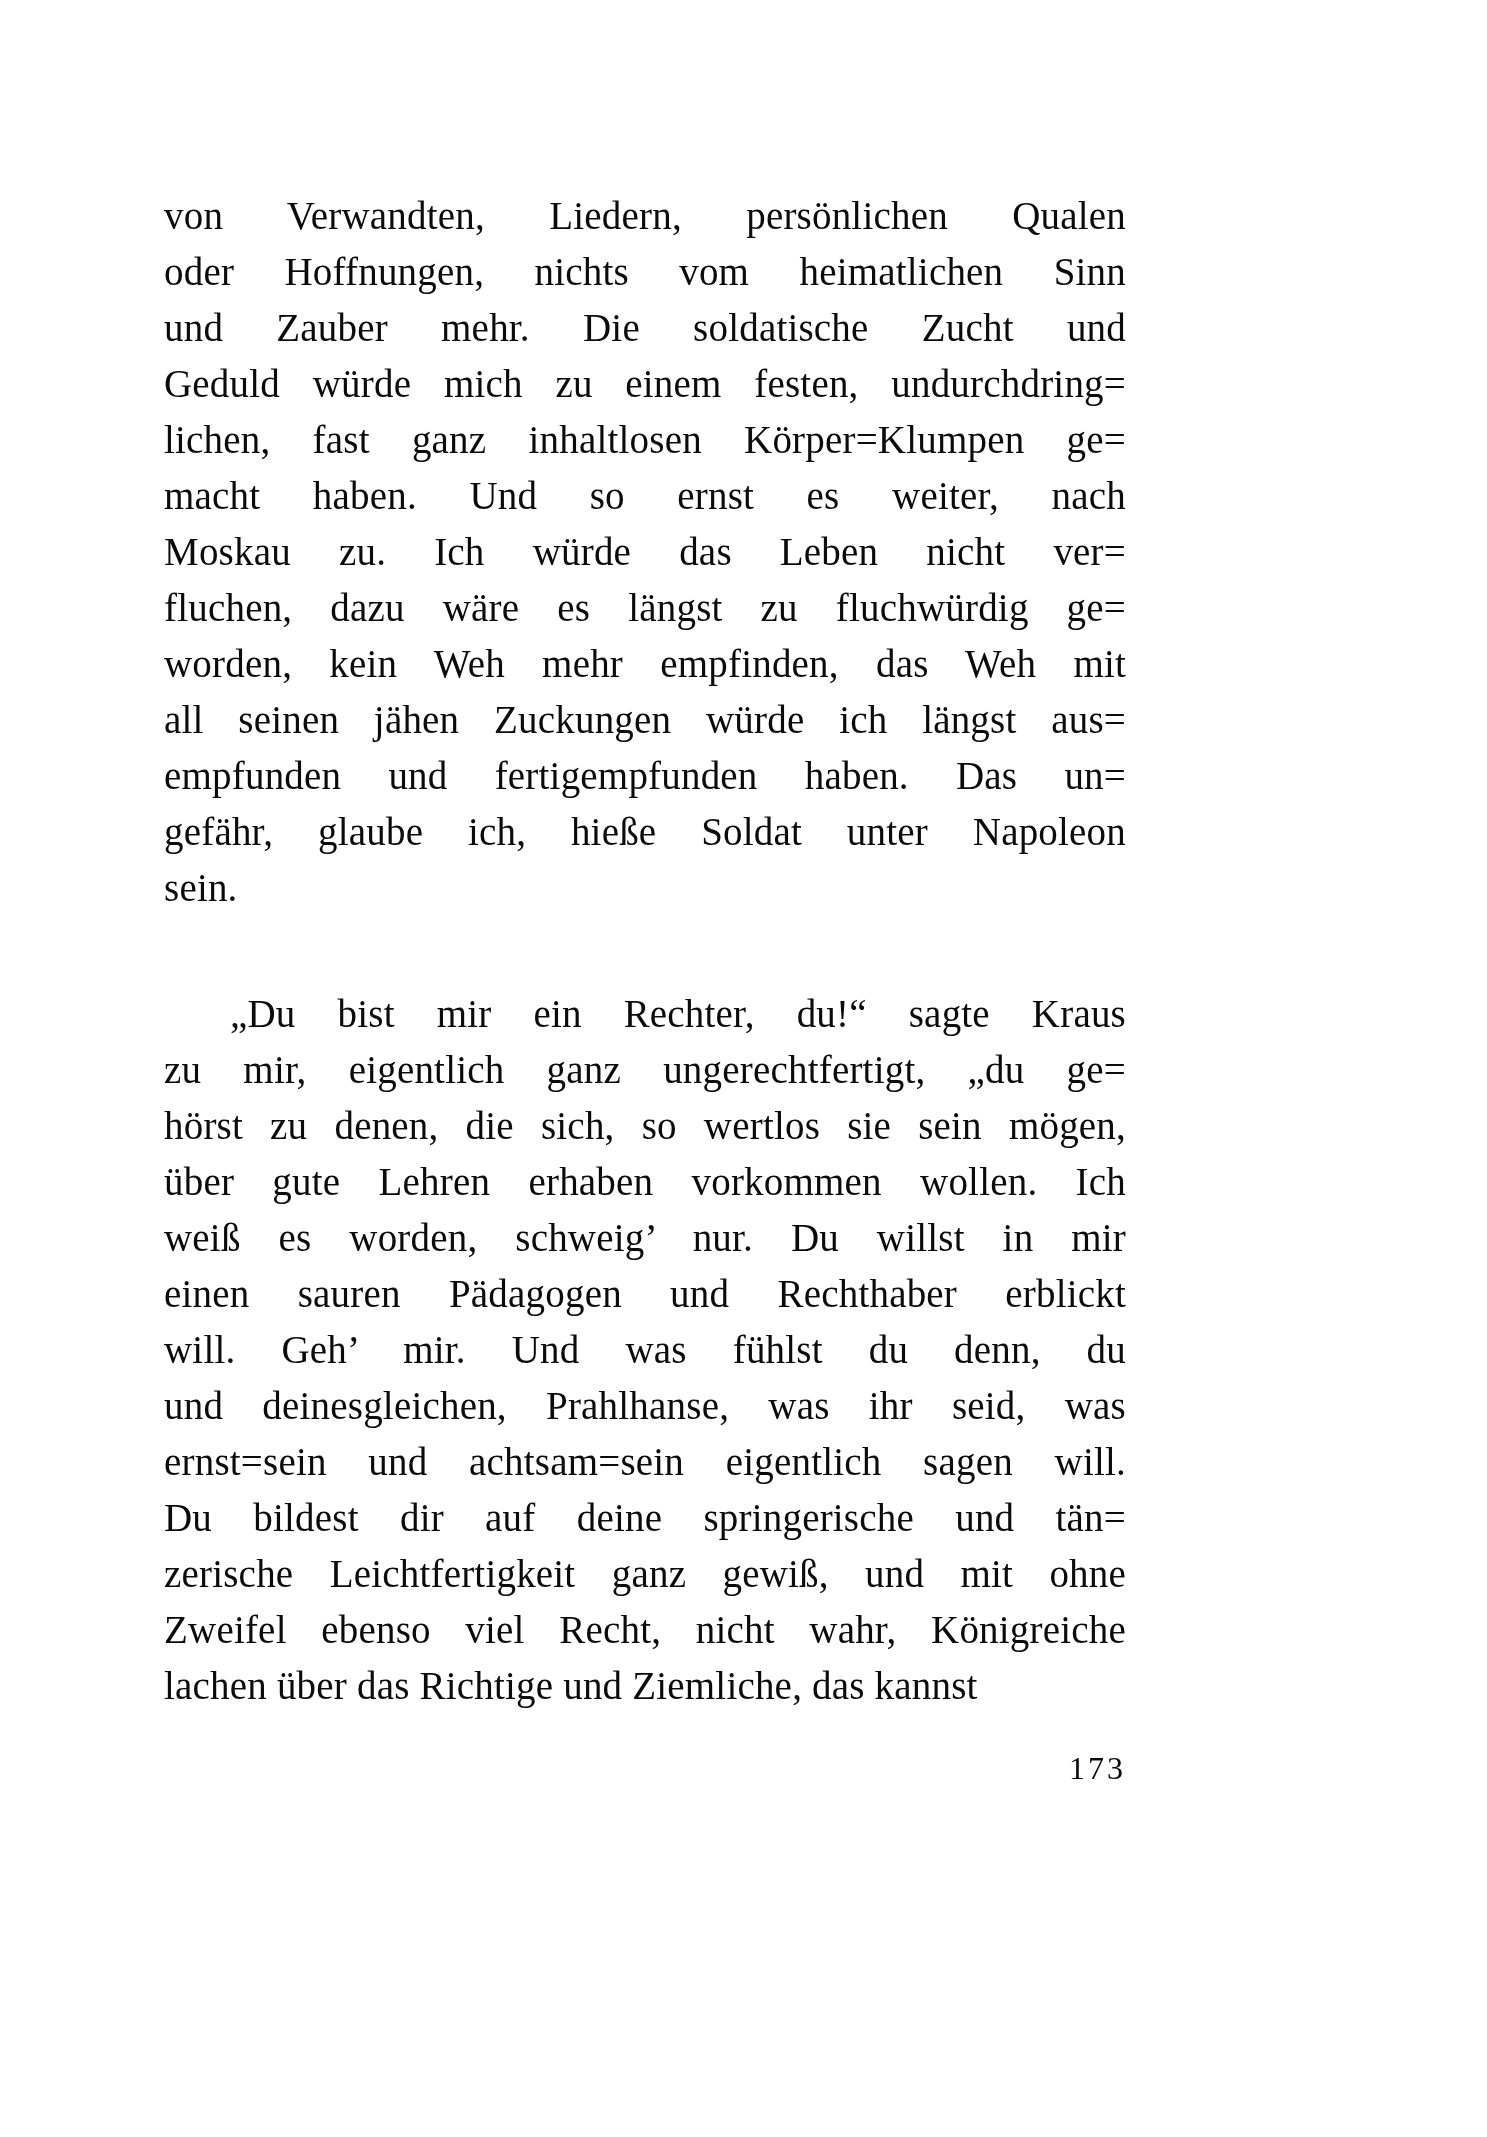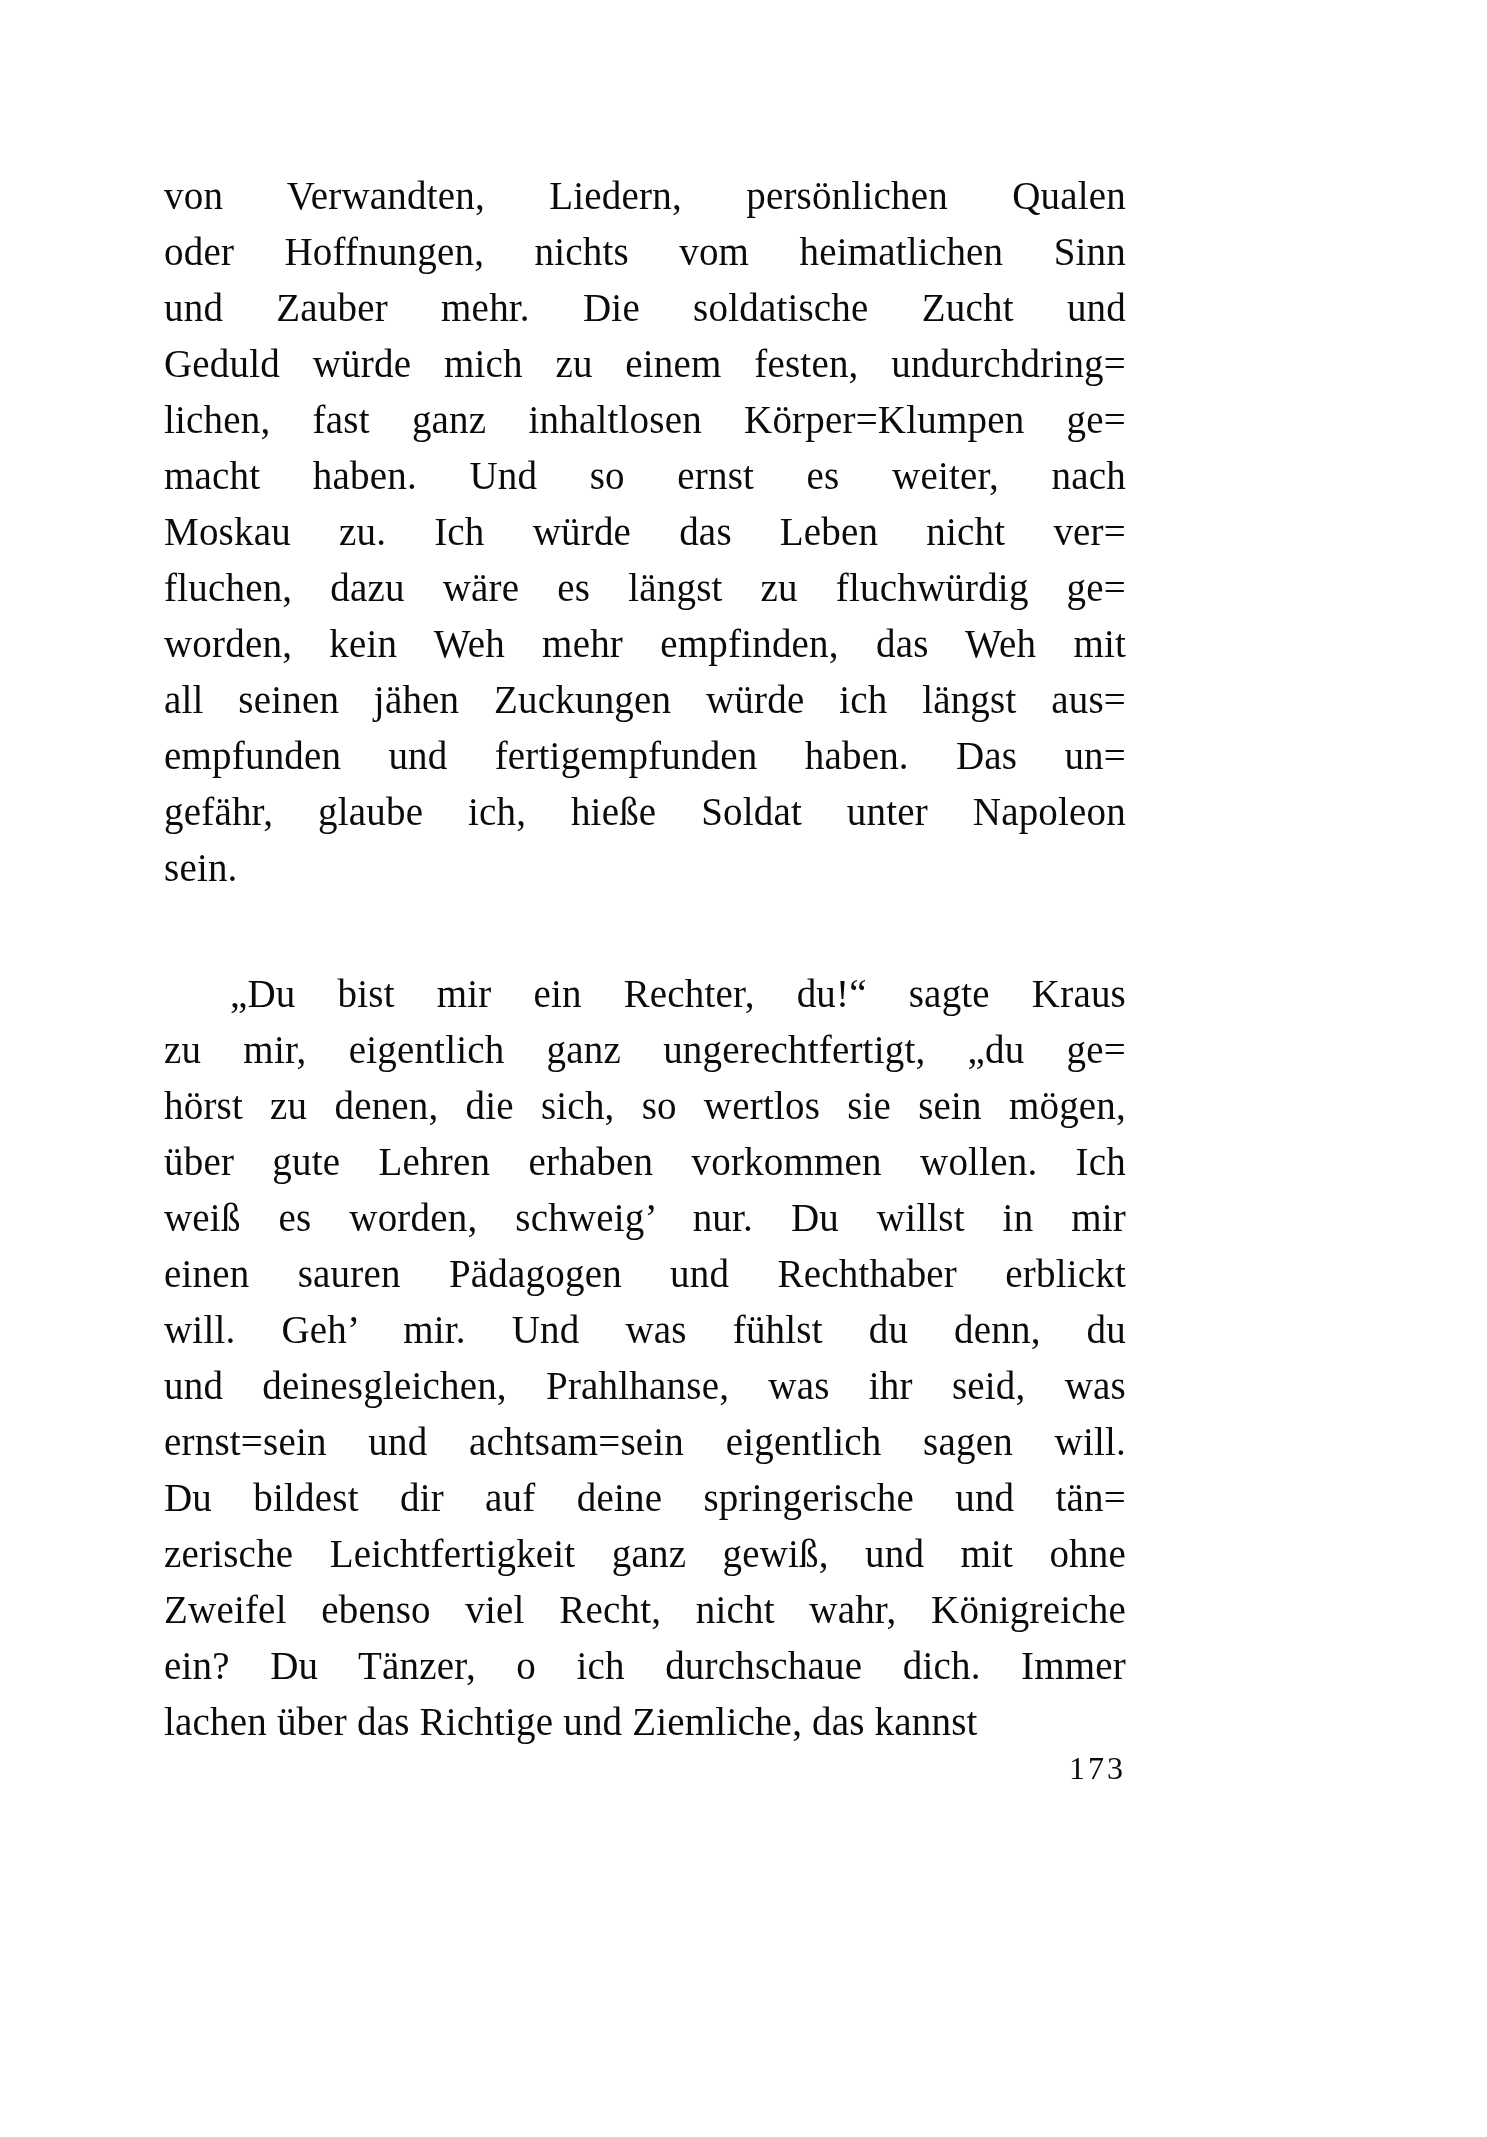--- a/index.html
+++ b/index.html
@@ -13,21 +13,21 @@
     height: 2137px;
     margin: 0 auto;
     background: #ffffff;
     overflow: hidden;
     font-family: "Liberation Serif", serif;
     color: #0b0b0b;
   }
   .text-block {
     position: absolute;
     left: 164px;
-    top: 168px;
+    top: 188px;
     width: 962px;
   }
   .paragraph {
     margin: 0;
     padding: 0;
   }
   .paragraph + .paragraph {
     margin-top: 70px;
   }
   .text-line {
@@ -85,21 +85,20 @@
       <div class="text-line">hörst zu denen, die sich, so wertlos sie sein mögen,</div>
       <div class="text-line">über gute Lehren erhaben vorkommen wollen.  Ich</div>
       <div class="text-line">weiß es worden, schweig’ nur.  Du willst in mir</div>
       <div class="text-line">einen sauren Pädagogen und Rechthaber erblickt</div>
       <div class="text-line">will.  Geh’ mir.  Und was fühlst du denn, du</div>
       <div class="text-line">und deinesgleichen, Prahlhanse, was ihr seid, was</div>
       <div class="text-line">ernst=sein und achtsam=sein eigentlich sagen will.</div>
       <div class="text-line">Du bildest dir auf deine springerische und tän=</div>
       <div class="text-line">zerische Leichtfertigkeit ganz gewiß, und mit ohne</div>
       <div class="text-line">Zweifel ebenso viel Recht, nicht wahr, Königreiche</div>
-      <div class="text-line">ein?  Du Tänzer, o ich durchschaue dich.  Immer</div>
       <div class="text-line last-line">lachen über das Richtige und Ziemliche, das kannst</div>
     </div>
 
   </div>
 
   <div class="page-number">173</div>
 
 </div>
 
 </body></html>

